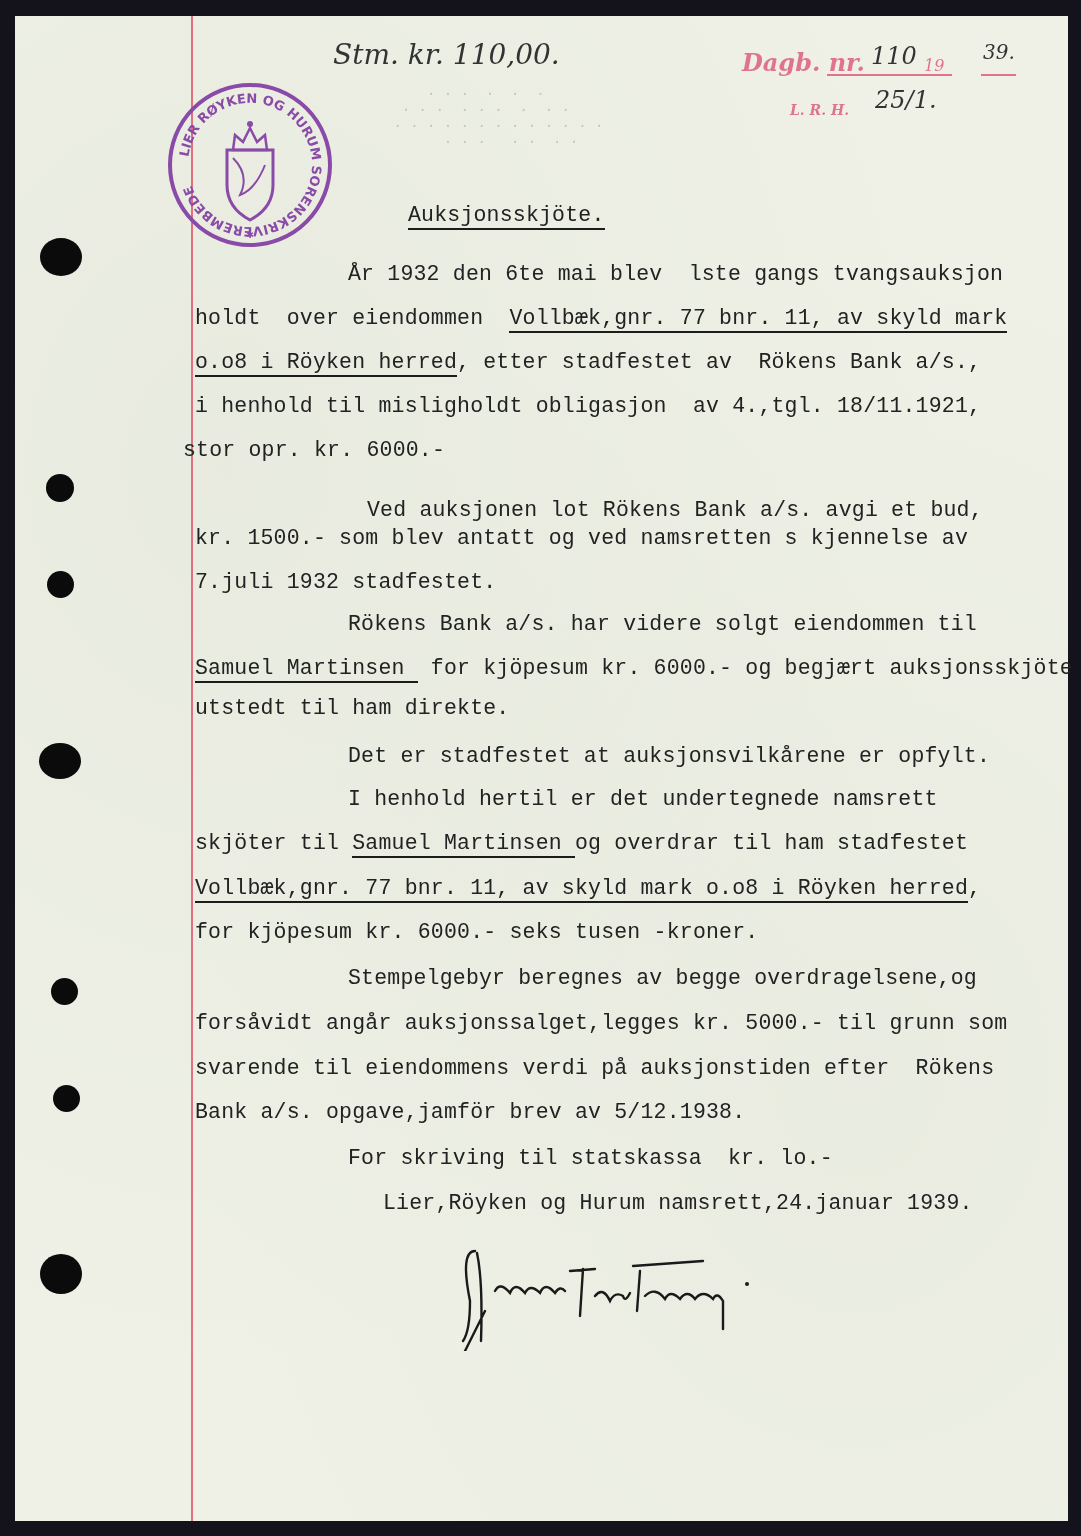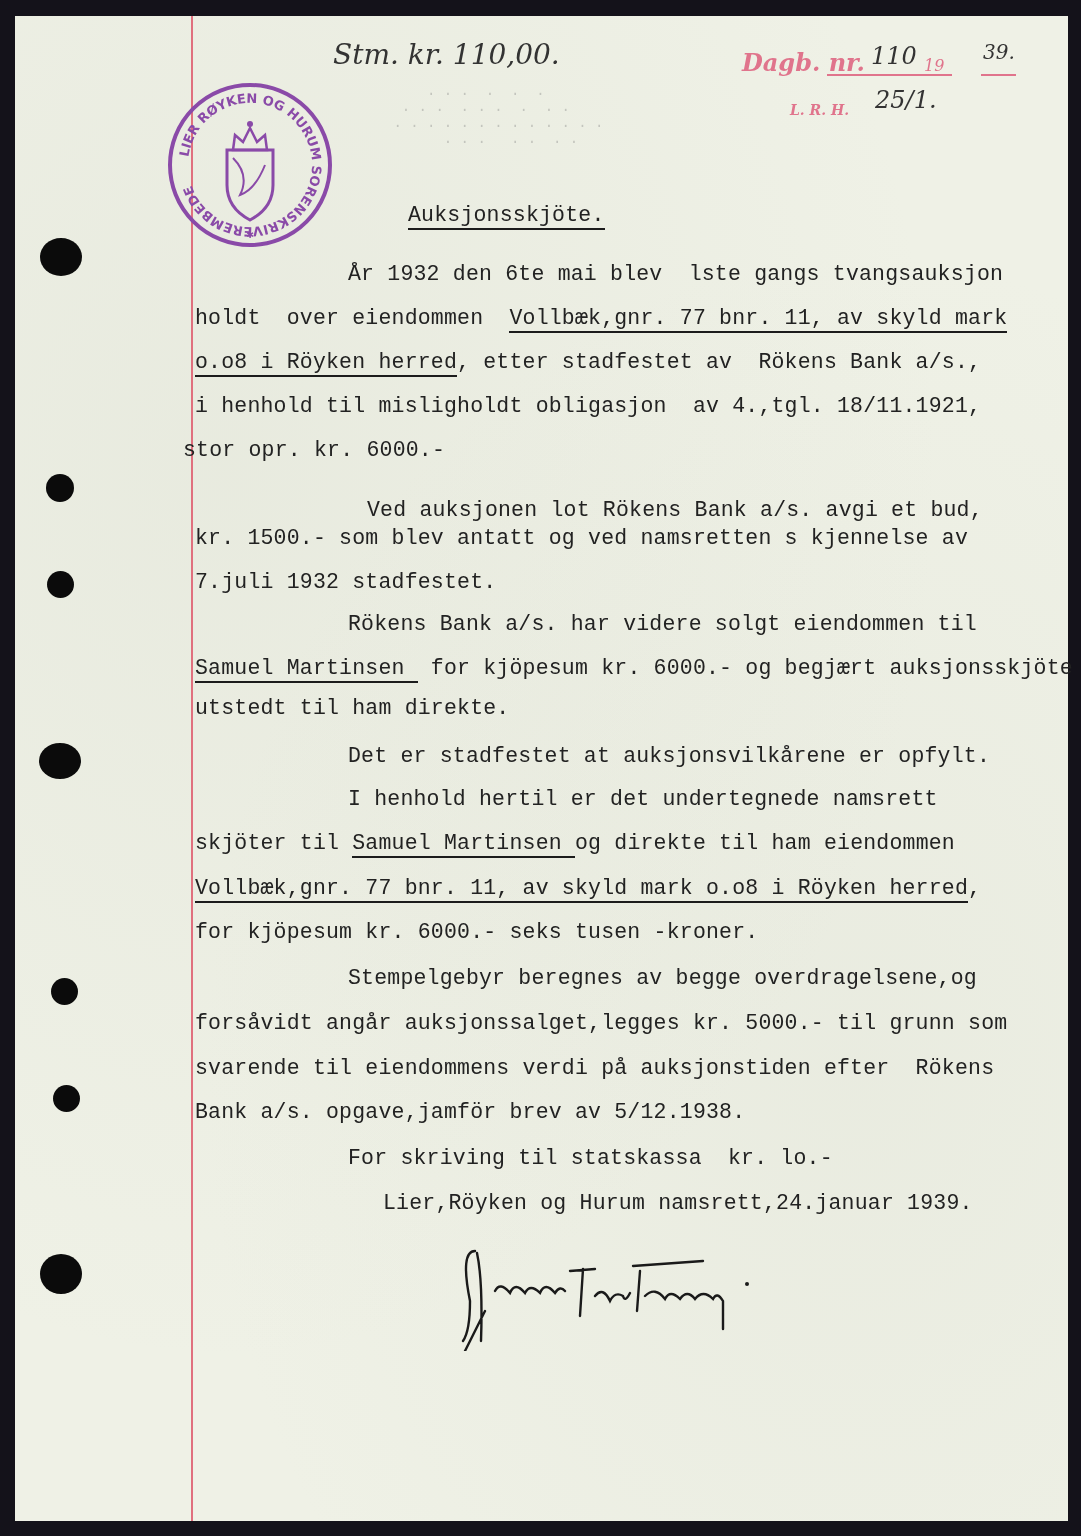--- a/index.html
+++ b/index.html
@@ -81,21 +81,21 @@
       <div class="line" style="left: 180px; top: 378px;">i henhold til misligholdt obligasjon  av 4.,tgl. 18/11.1921,</div>
       <div class="line" style="left: 168px; top: 422px;">stor opr. kr. 6000.-</div>
       <div class="line" style="left: 352px; top: 466px; margin-top: 16px;">Ved auksjonen lot Rökens Bank a/s. avgi et bud,</div>
       <div class="line" style="left: 180px; top: 510px;">kr. 1500.- som blev antatt og ved namsretten s kjennelse av</div>
       <div class="line" style="left: 180px; top: 554px;">7.juli 1932 stadfestet.</div>
       <div class="line" style="left: 333px; top: 596px;">Rökens Bank a/s. har videre solgt eiendommen til</div>
       <div class="line" style="left: 180px; top: 640px;"><span class="u">Samuel Martinsen </span><span> for kjöpesum kr. 6000.- og begjært auksjonsskjöte</span></div>
       <div class="line" style="left: 180px; top: 680px;">utstedt til ham direkte.</div>
       <div class="line" style="left: 333px; top: 728px;">Det er stadfestet at auksjonsvilkårene er opfylt.</div>
       <div class="line" style="left: 333px; top: 771px;">I henhold hertil er det undertegnede namsrett</div>
-      <div class="line" style="left: 180px; top: 815px;"><span>skjöter til </span><span class="u">Samuel Martinsen </span><span>og direkte til ham eiendommen</span></div>
+      <div class="line" style="left: 180px; top: 815px;"><span>skjöter til </span><span class="u">Samuel Martinsen </span><span>og overdrar til ham stadfestet</span></div>
       <div class="line" style="left: 180px; top: 860px;"><span class="u">Vollbæk,gnr. 77 bnr. 11, av skyld mark o.o8 i Röyken herred</span><span>,</span></div>
       <div class="line" style="left: 180px; top: 904px;">for kjöpesum kr. 6000.- seks tusen -kroner.</div>
       <div class="line" style="left: 333px; top: 950px;">Stempelgebyr beregnes av begge overdragelsene,og</div>
       <div class="line" style="left: 180px; top: 995px;">forsåvidt angår auksjonssalget,legges kr. 5000.- til grunn som</div>
       <div class="line" style="left: 180px; top: 1040px;">svarende til eiendommens verdi på auksjonstiden efter  Rökens</div>
       <div class="line" style="left: 180px; top: 1084px;">Bank a/s. opgave,jamför brev av 5/12.1938.</div>
       <div class="line" style="left: 333px; top: 1130px;">For skriving til statskassa  kr. lo.-</div>
       <div class="line" style="left: 368px; top: 1175px;">Lier,Röyken og Hurum namsrett,24.januar 1939.</div>
     </div>
 

